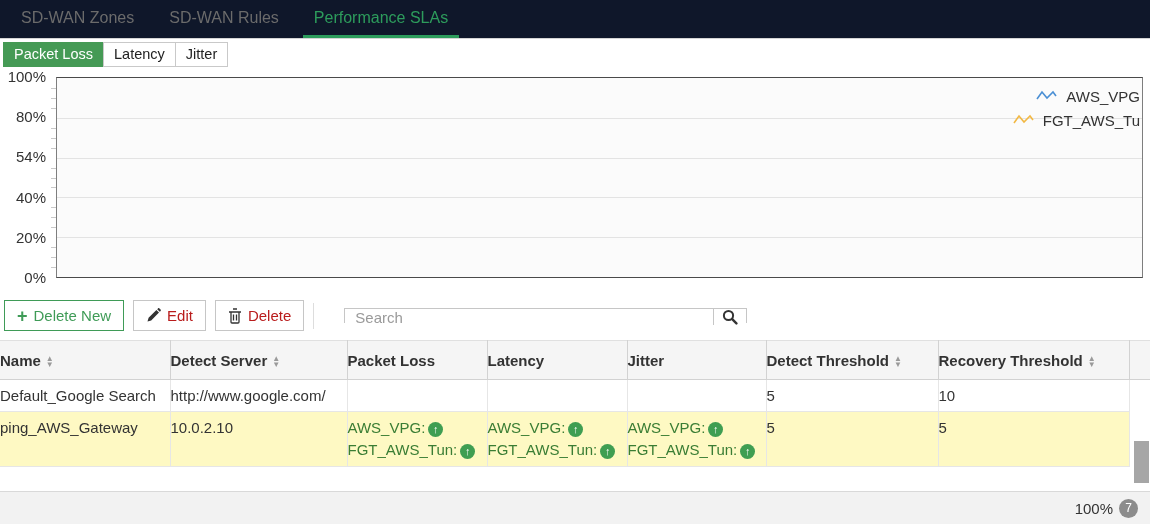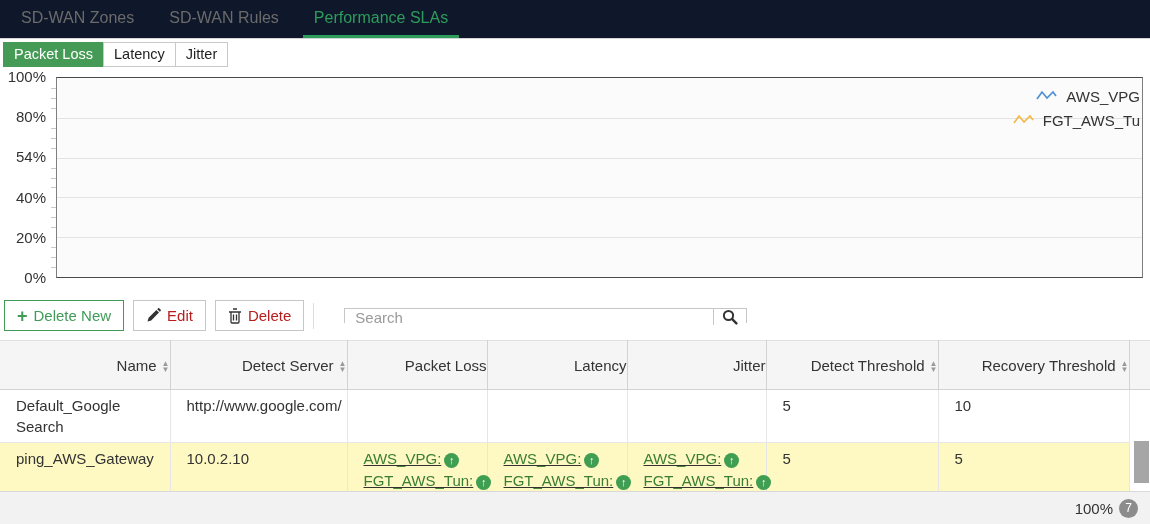--- a/index.html
+++ b/index.html
@@ -39,32 +39,32 @@
   .sep { width:1px; height:26px; background:#ddd; margin:0 8px 0 0; }
   .searchwrap { display:flex; align-items:flex-start; border:1px solid #c6c6c6; height:15px; margin-left:22px; background:#fff; }
   .searchwrap input { width:368px; border:none; outline:none; padding:0 10px; font-size:15px; color:#333;
                       font-family:"Liberation Sans", sans-serif; }
   .searchwrap input::placeholder { color:#9a9a9a; }
   .search-btn { width:33px; border:none; border-left:1px solid #c6c6c6; background:#fff; display:flex;
                 align-items:center; justify-content:center; cursor:pointer; }
 
   
   table { position:absolute; top:340px; left:0; width:1150px; border-collapse:collapse; table-layout:fixed; }
-  th { height:49px; background:#f5f5f5; border:1px solid #d2d2d2; border-top-color:#e0e0e0;
-       font-weight:normal; font-size:15px; color:#333; text-align:right; cursor:pointer; }
+  th { height:39px; background:#f5f5f5; border:1px solid #d2d2d2; border-top-color:#e0e0e0;
+       font-weight:bold; font-size:15px; color:#333; text-align:left; cursor:pointer; }
   th:first-child { border-left:none; }
   th.gutter, td.gutter { border-right:none; cursor:default; }
   td { height:32px; border-bottom:1px solid #e6e6e6; border-right:1px solid #e6e6e6; font-size:15px;
-       color:#333; padding:5px 16px; vertical-align:top; line-height:21px; background:#fff;margin-left:16px; }
+       color:#333; padding:5px 0; vertical-align:top; line-height:21px; background:#fff;margin-left:16px; }
   td.gutter { background:#fff; border-bottom:none; }
   tr.highlight td { background:#fef9c3; height:53px; }
   tr.highlight td.gutter { background:#fff; }
   .sort-icon { display:inline-flex; flex-direction:column; margin-left:5px; vertical-align:middle;
                color:#9a9a9a; font-size:8px; line-height:6px; }
-  .metric-entry { white-space:nowrap; line-height:22px;text-decoration:underline; }
+  .metric-entry { white-space:nowrap; line-height:22px; }
   .metric-name { color:#3a7d34; }
   .up-icon { display:inline-block; width:15px; height:15px; border-radius:50%; background:#3f9e52;
              color:#fff; font-size:11px; font-weight:bold; line-height:15px; text-align:center;
              margin-left:3px; }
 
   
   .footer { position:absolute; left:0; right:0; top:491px; height:33px; background:#f2f2f2;
             border-top:1px solid #d9d9d9; display:flex; align-items:center; justify-content:flex-end;
             padding-right:12px; gap:6px; }
   .zoom-label { font-size:15px; color:#333; }

